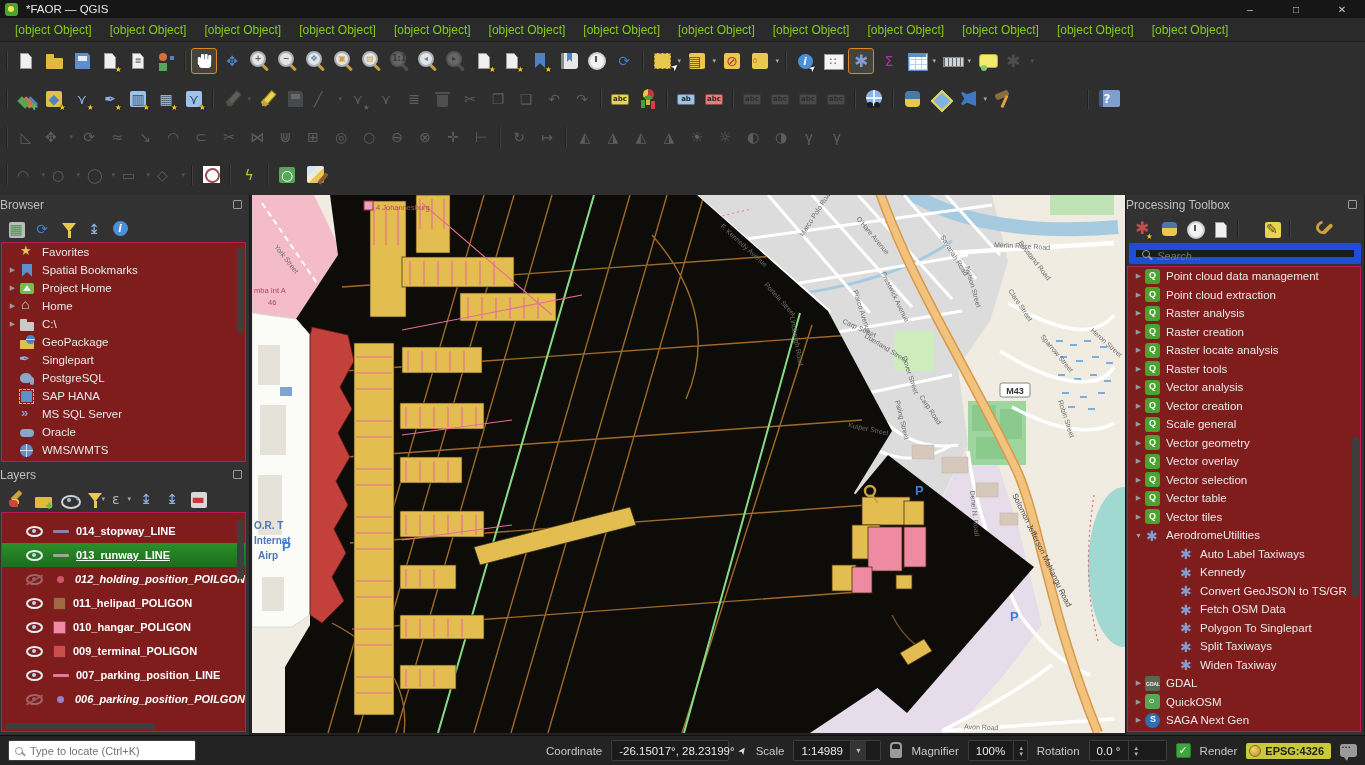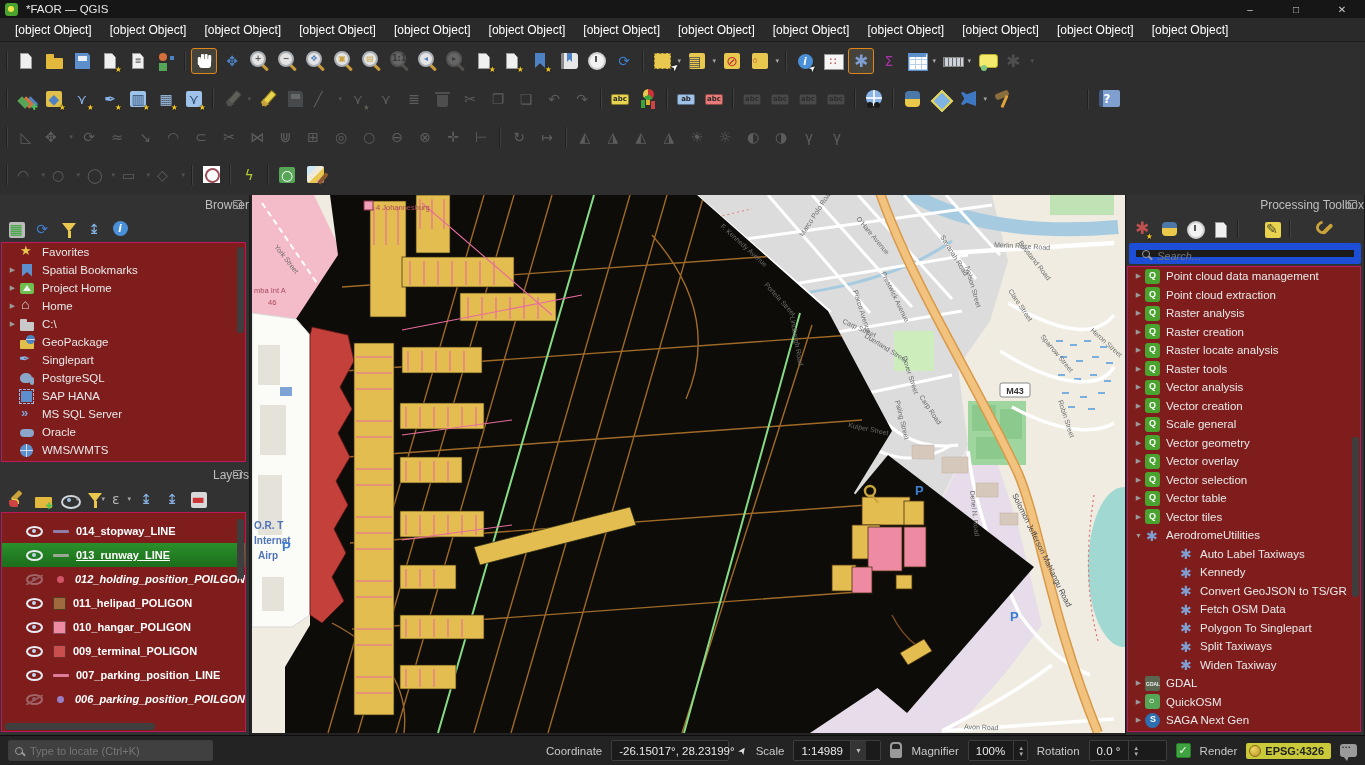--- a/index.html
+++ b/index.html
@@ -11,21 +11,21 @@
   .titlebar{position:absolute;left:0;top:0;right:0;height:18px;background:#161616;
     display:flex;align-items:center;color:#e8e8e8;font-size:11.5px}
   .qlogo{width:13px;height:13px;border-radius:3px;background:#4ba32f;margin:0 8px 0 5px;position:relative}
   .qlogo::after{content:"";position:absolute;left:3px;top:3px;width:6px;height:6px;border-radius:50%;background:#f5e14a}
   .winbtns{margin-left:auto;display:flex;height:100%}
   .winbtn{width:46px;display:flex;align-items:center;justify-content:center;color:#cfcfcf;font-size:10px}
 
   
   .menubar{position:absolute;left:0;top:18px;right:0;height:24px;background:#2a2a2a;
     display:flex;align-items:center;padding-left:6px;border-bottom:1px solid #1c1c1c}
-  .menu-item{color:#ffffff;font-size:12px;padding:3px 9px;border-radius:2px}
+  .menu-item{color:#84cc16;font-size:12px;padding:3px 9px;border-radius:2px}
 
   
   .toolbars{position:absolute;left:0;top:42px;right:0;height:153px;background:#2e2e2e}
   .tbar{display:flex;align-items:center;height:38px;padding:1px 2px;white-space:nowrap}
   .tbtn{width:26px;height:26px;display:inline-flex;align-items:center;justify-content:center;
     position:relative;margin:0 1px;border-radius:3px;color:#c8c8c8;flex:none;font-family:"DejaVu Sans",sans-serif}
   .tbtn .g{font-size:14px;line-height:1;position:relative;z-index:2}
   .tbtn .box{position:absolute;left:5px;top:5px;width:16px;height:16px;border-radius:2px;pointer-events:none;z-index:1}
   .tbtn .bdg{position:absolute;right:1px;bottom:0;font-size:8px;color:#f0c828;text-shadow:0 0 2px #000;z-index:3}
   .tbtn .caret{display:none;font-size:7px;color:#a8a8a8;margin-left:2px;z-index:3}
@@ -131,21 +131,21 @@
     transform:rotate(45deg);border-radius:1px}
   .tbtn[data-kind="brush"]::after{content:"";position:absolute;left:5px;bottom:4px;width:9px;height:7px;background:#cc4444;
     border-radius:1px 4px 1px 4px;box-shadow:2px -2px 0 -1px #e8d44e}
   .tbtn[data-kind="eyeTool"]::before{content:"";position:absolute;left:5px;top:8px;width:16px;height:10px;border:2px solid #cfd6dd;border-radius:50%}
   .tbtn[data-kind="eyeTool"]::after{content:"";position:absolute;left:11px;top:11px;width:4px;height:4px;border-radius:50%;background:#9fc2e0}
   .tbtn[data-kind="fldplus"]::before{content:"";position:absolute;left:5px;top:10px;width:17px;height:11px;background:#e2b93d;border-radius:1px}
   .tbtn[data-kind="fldplus"]::after{content:"✚";position:absolute;right:1px;bottom:0;font-size:9px;color:#4fbf4f;font-weight:bold}
 
   
   .dock{position:absolute;background:#323232;display:flex;flex-direction:column;border-right:1px solid #1a1a1a}
-  .dock-title{height:20px;display:flex;align-items:center;justify-content:flex-end;color:#bfbfbf;font-size:12px;position:relative;flex:none}
+  .dock-title{height:20px;display:flex;align-items:center;justify-content:flex-start;color:#bfbfbf;font-size:12px;position:relative;flex:none}
   .dock-float{position:absolute;right:7px;top:5px;width:9px;height:9px;border:1px solid #9a9a9a;border-radius:1px}
   .panel-tools{display:flex;align-items:center;height:27px;padding:0 3px;flex:none}
   .panel-tools .tbtn{width:24px;height:24px}
   .tree{flex:1;background:#7f1d1d;margin:0 3px 3px 1px;border:1px solid #be185d;overflow:hidden;position:relative}
 
   .bitem{display:flex;align-items:center;height:18px;padding-left:4px;color:#e8e8e8;font-size:11.5px}
   .arrow{width:13px;font-size:7px;color:#9a9a9a;text-align:center;flex:none}
   .bicon{width:17px;height:15px;margin-right:6px;position:relative;flex:none}
   .bicon::before,.bicon::after{position:absolute}
   .bicon[data-icon="star"]::after{content:"★";color:#e8c84e;font-size:13px;top:-2px;left:1px}
@@ -211,21 +211,21 @@
   .map svg{display:block}
   .street{font-size:7px;fill:#6b6b6b;font-family:"Liberation Sans",sans-serif}
   .road-label{font-size:8px;fill:#4a4a4a;font-family:"Liberation Sans",sans-serif}
   .poi-blue{font-size:10px;font-weight:bold;fill:#4f74b8}
   .poi-red{font-size:7.5px;fill:#a84a5a}
   .pmark{font-size:13px;font-weight:bold;fill:#3b7fd4}
 
   
   .status{position:absolute;left:0;right:0;bottom:0;height:30px;background:#232323;border-top:1px solid #0e0e0e;
     display:flex;align-items:center;font-size:11.5px;color:#c8c8c8;padding:0 8px;gap:9px}
-  .loc{display:flex;align-items:center;width:205px;height:21px;background:#404040;border:1px solid #3d3d3d;border-radius:2px;padding:0 6px;flex:none}
+  .loc{display:flex;align-items:center;width:188px;height:21px;background:#ffffff;border:1px solid #3d3d3d;border-radius:2px;padding:0 6px;flex:none}
   .loc input{background:none;border:none;outline:none;color:#8a8a8a;font-size:11px;width:100%}
   .sfield{height:21px;background:#1b1b1b;border:1px solid #3d3d3d;border-radius:2px;display:flex;align-items:center;
     padding:0 7px;color:#e8e8e8;white-space:nowrap}
   .combo .cbtn{width:16px;height:19px;margin:0 -7px 0 7px;background:#343434;border-left:1px solid #3d3d3d;
     display:flex;align-items:center;justify-content:center;font-size:7px;color:#bbb}
   .updown{display:flex;flex-direction:column;justify-content:center;font-size:6px;color:#aaa;line-height:6px;
     margin:0 -4px 0 8px;padding-left:4px;border-left:1px solid #3d3d3d;height:100%}
   .lock{width:12px;height:9px;background:#9a9a9a;border-radius:2px;position:relative;margin-top:5px;flex:none}
   .lock::before{content:"";position:absolute;width:8px;height:7px;border:2px solid #9a9a9a;border-bottom:none;
     border-radius:4px 4px 0 0;top:-7px;left:0}

